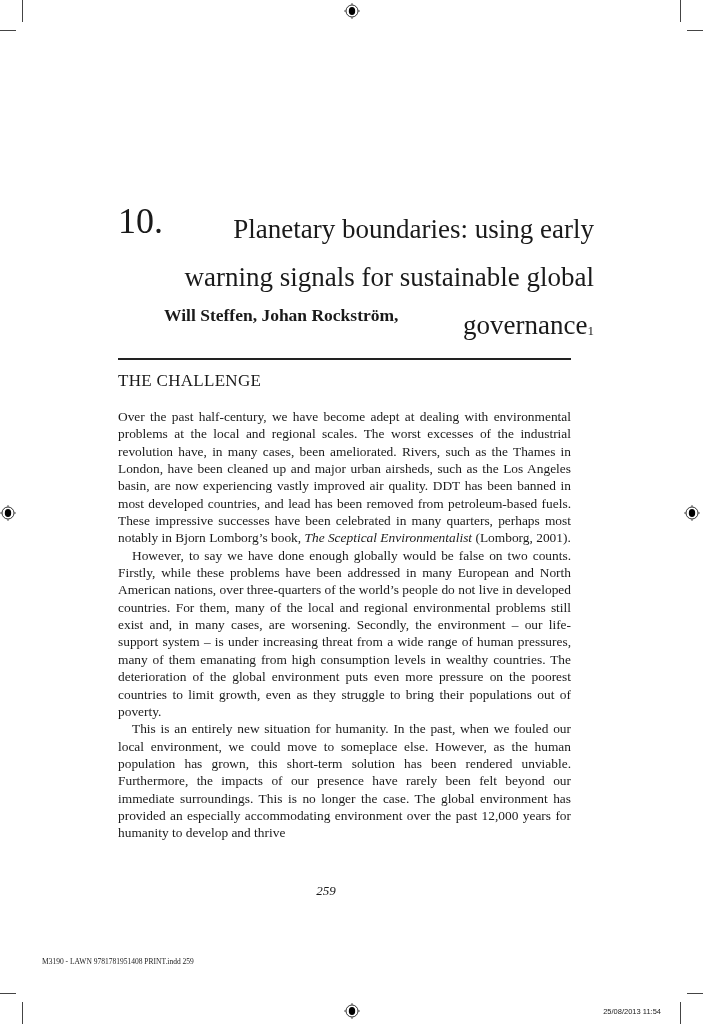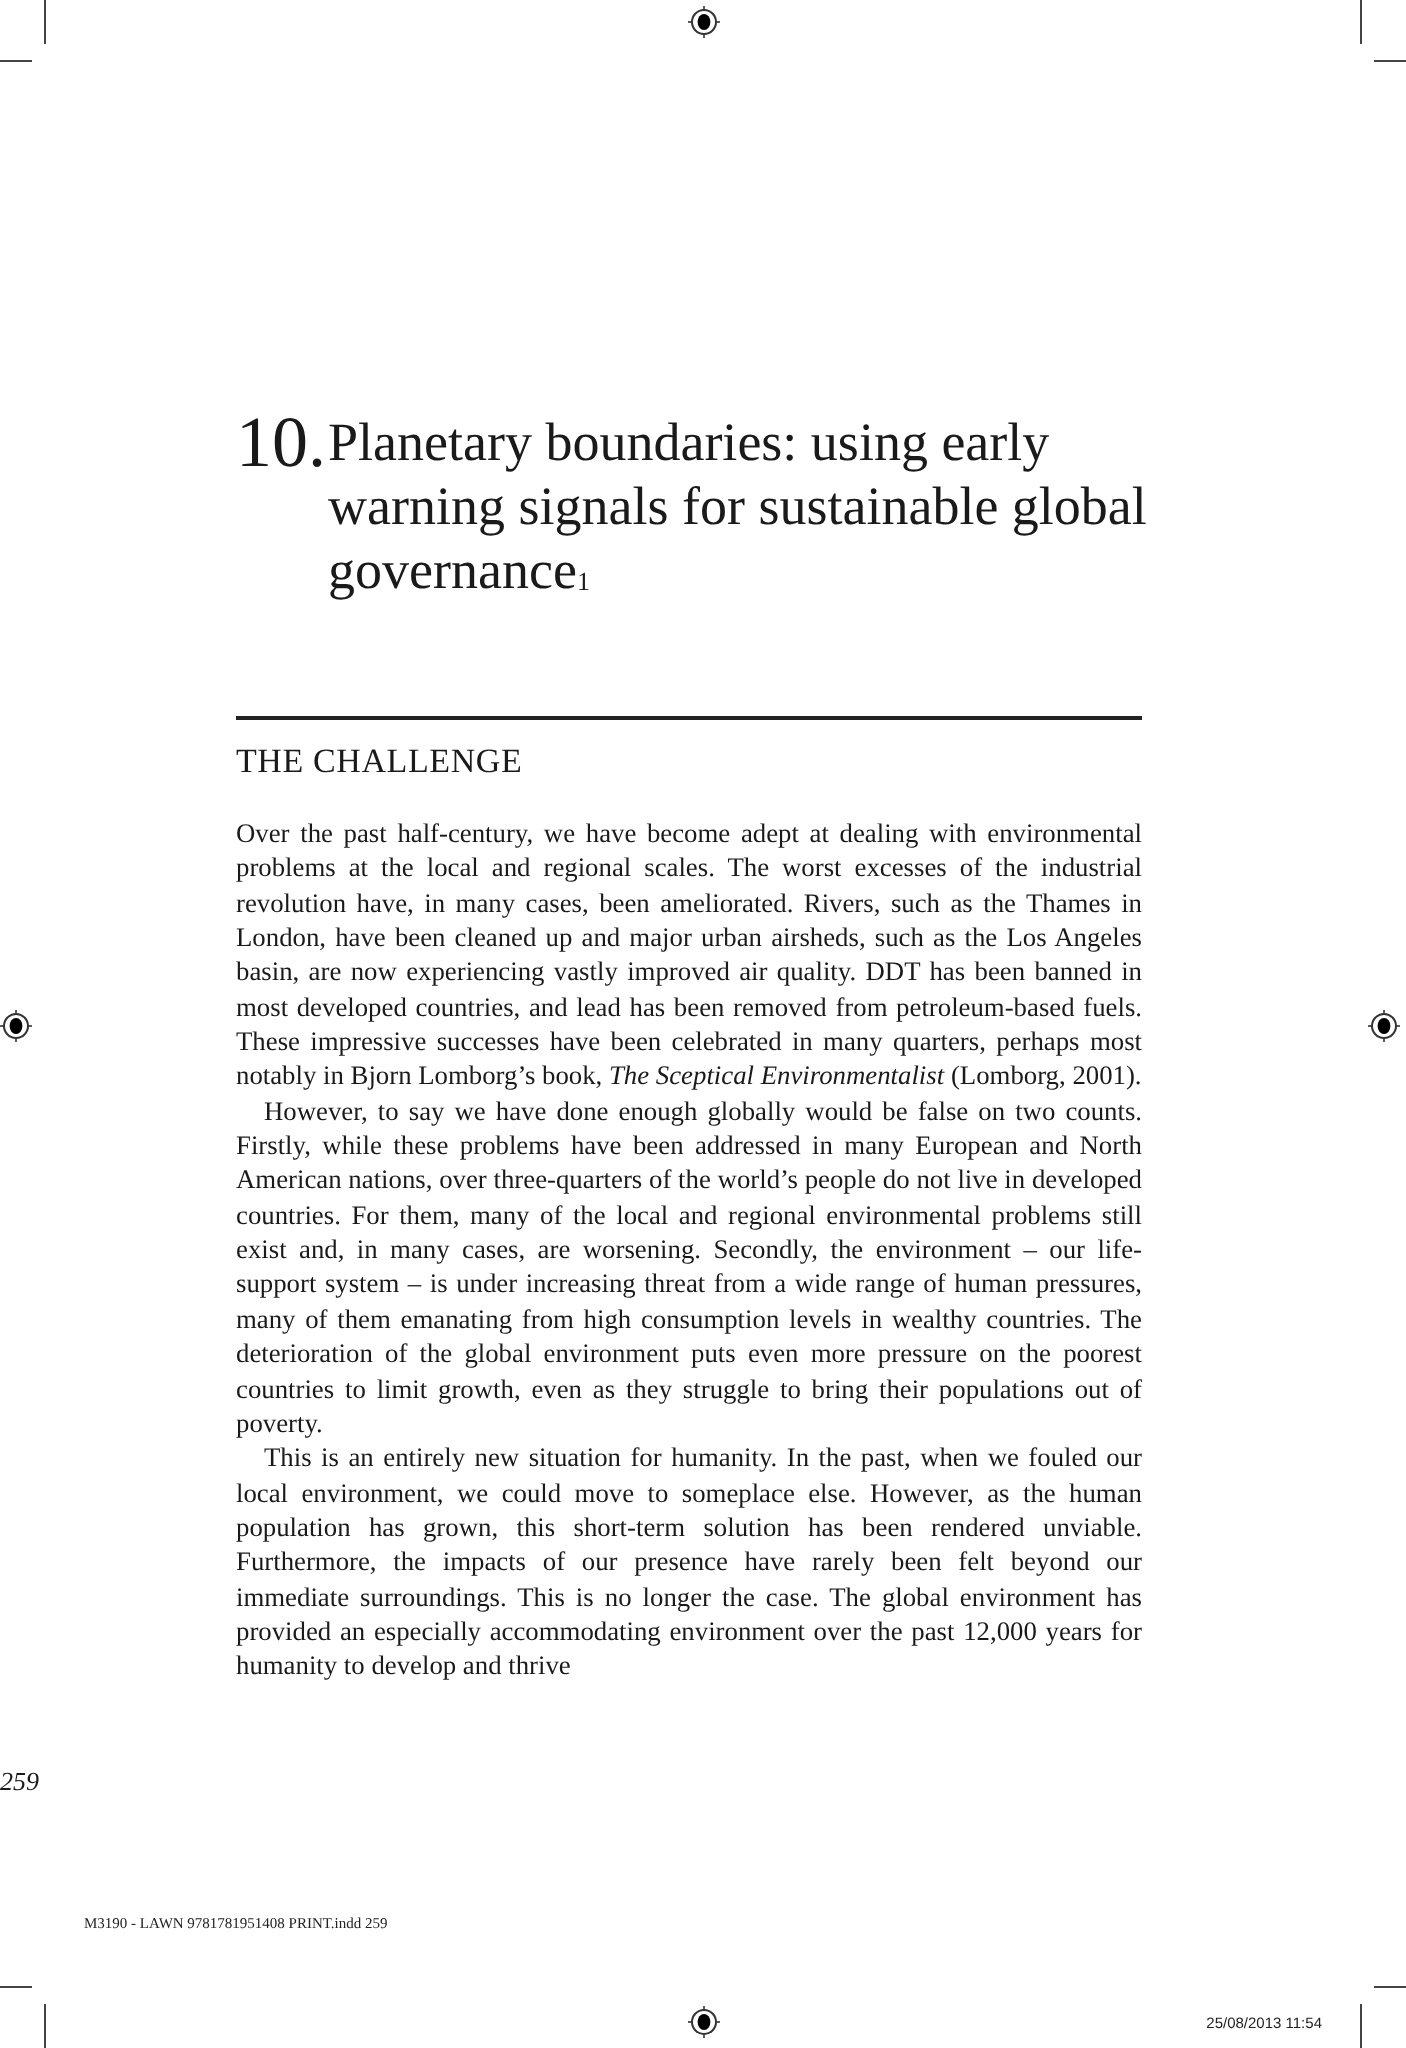--- a/index.html
+++ b/index.html
@@ -1,29 +1,29 @@
 <!DOCTYPE html>
 <html><head>
 <meta charset="utf-8">
 <style>
   html, body { margin:0; padding:0; background:#ffffff; }
   body { width:703px; height:1024px; position:relative; overflow:hidden; font-family:"Liberation Serif", serif; color:#1a1a1a; }
   .crop { position:absolute; background:#444; }
   .reg { position:absolute; width:16px; height:16px; }
   .chapter { position:absolute; left:118px; top:205px; width:470px; }
   .chapter-num { position:absolute; left:0; top:0; font-size:36px; line-height:32px; }
-  .chapter-title { position:absolute; left:46px; top:0; width:430px; font-size:27px; line-height:32px; }
+  .chapter-title { position:absolute; left:46px; top:0; width:430px; font-size:27px; line-height:48px;text-align:right; }
   .chapter-title sup { font-size:13px; vertical-align:top; position:relative; top:6px; }
   .authors { position:absolute; left:164px; top:303px; font-size:17.5px; line-height:24px; font-weight:bold; }
   .rule { position:absolute; left:118px; top:358px; width:453px; height:2px; background:#222; }
   .section-heading { position:absolute; left:118px; top:371px; font-size:17px; letter-spacing:0.3px; }
   .body-text { position:absolute; left:118px; top:408px; width:453px; font-size:13.4px; line-height:17.35px; text-align:justify; }
   .body-text p { margin:0; }
   .body-text p.indent { text-indent:14px; }
-  .page-number { position:absolute; left:0; width:652px; top:883px; font-style:italic; font-size:13px; }
+  .page-number { position:absolute; left:0; width:652px; top:883px; text-align:center; font-style:italic; font-size:13px; }
   .slug-left { position:absolute; left:42px; top:957px; font-family:Liberation Serif, serif; font-size:7.5px; color:#222; }
   .slug-right { position:absolute; right:42px; top:1007px; font-family:"Liberation Sans", sans-serif; font-size:7.5px; color:#222; }
 </style>
 </head>
 <body>
 
 <div class="crop" style="left:22px;top:0;width:1px;height:22px;"></div>
 <div class="crop" style="left:0;top:30px;width:16px;height:1px;"></div>
 <div class="crop" style="left:680px;top:0;width:1px;height:22px;"></div>
 <div class="crop" style="left:687px;top:30px;width:16px;height:1px;"></div>
@@ -56,20 +56,21 @@
   <circle cx="8" cy="8" r="6" fill="#fff" stroke="#333" stroke-width="1"></circle>
   <ellipse cx="8" cy="8" rx="3.2" ry="4" fill="#000"></ellipse>
 </svg>
 
 <div class="chapter">
   <span class="chapter-num">10.</span>
   <div class="chapter-title"><span>Planetary boundaries: using early warning signals for sustainable global governance</span><sup>1</sup></div>
 </div>
 
 <div class="authors">
+  <div>Will Steffen, Johan Rockström,</div>
 </div>
 
 <div class="rule"></div>
 
 <div class="section-heading">THE CHALLENGE</div>
 
 <div class="body-text">
   <p><span>Over the past half-century, we have become adept at dealing with environmental problems at the local and regional scales. The worst excesses of the industrial revolution have, in many cases, been ameliorated. Rivers, such as the Thames in London, have been cleaned up and major urban airsheds, such as the Los Angeles basin, are now experiencing vastly improved air quality. DDT has been banned in most developed countries, and lead has been removed from petroleum-based fuels. These impressive successes have been celebrated in many quarters, perhaps most notably in Bjorn Lomborg’s book, </span><i>The Sceptical Environmentalist</i><span> (Lomborg, 2001).</span></p>
   <p class="indent">However, to say we have done enough globally would be false on two counts. Firstly, while these problems have been addressed in many European and North American nations, over three-quarters of the world’s people do not live in developed countries. For them, many of the local and regional environmental problems still exist and, in many cases, are worsening. Secondly, the environment – our life-support system – is under increasing threat from a wide range of human pressures, many of them emanating from high consumption levels in wealthy countries. The deterioration of the global environment puts even more pressure on the poorest countries to limit growth, even as they struggle to bring their populations out of poverty.</p>
   <p class="indent">This is an entirely new situation for humanity. In the past, when we fouled our local environment, we could move to someplace else. However, as the human population has grown, this short-term solution has been rendered unviable. Furthermore, the impacts of our presence have rarely been felt beyond our immediate surroundings. This is no longer the case. The global environment has provided an especially accommodating environment over the past 12,000 years for humanity to develop and thrive</p>

